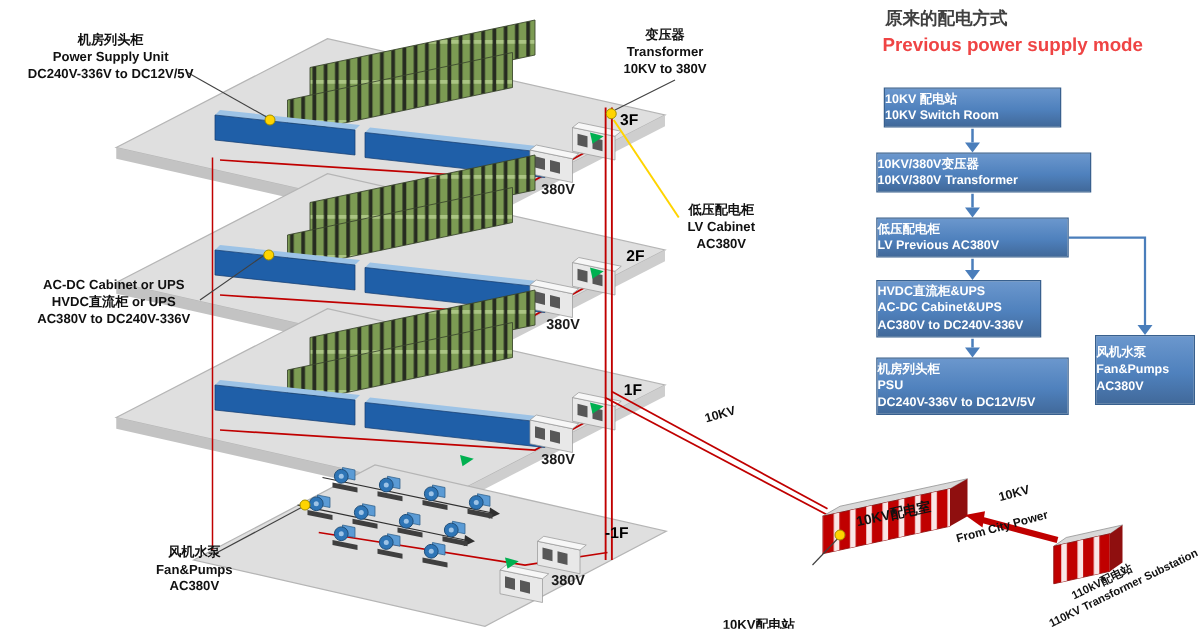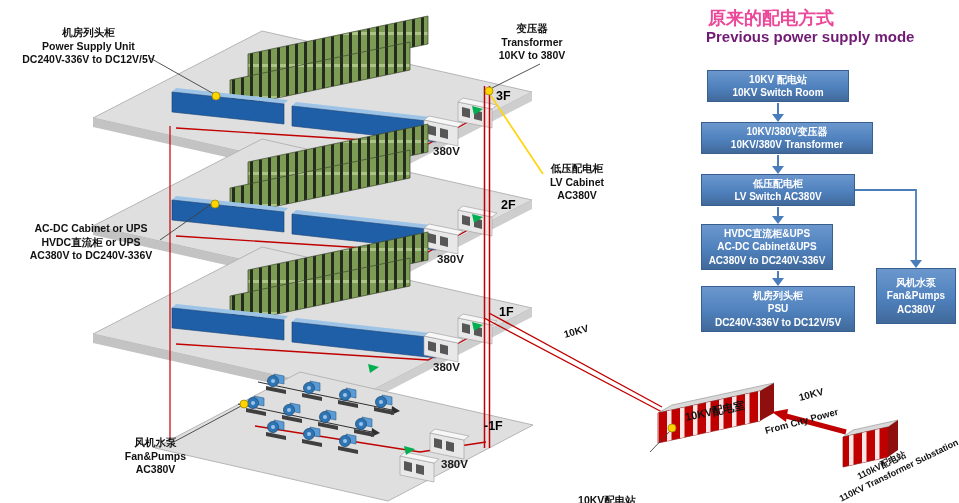--- a/index.html
+++ b/index.html
@@ -7,38 +7,38 @@
   body {
     font-family: "Liberation Sans", "DejaVu Sans", sans-serif;
     background: #ffffff;
   }
   .stage { position: relative; width: 959px; height: 503px; overflow: hidden; background:#fff; }
   .scene { position: absolute; inset: 0; z-index: 1; }
 
   
   .title-cn {
     position: absolute; left: 708px; top: 6px; z-index: 4;
-    font-size: 18px; font-weight: bold; color: #ec4899;
+    font-size: 14px; font-weight: bold; color: #404040;
   }
   .title-en {
     position: absolute; left: 706px; top: 28px; z-index: 4;
-    font-size: 15px; font-weight: bold; color: #701a75;
+    font-size: 15px; font-weight: bold; color: #ef4444;
   }
 
   
   .callout {
     position: absolute; z-index: 3; text-align: center;
     font-size: 10.5px; font-weight: bold; color: #111; line-height: 1.3;
     pointer-events: none; white-space: nowrap;
   }
 
   
   .fbox {
     position: absolute; z-index: 3;
-    display: flex; flex-direction: column; align-items: center; justify-content: center;
+    display: flex; flex-direction: column; align-items: flex-start; justify-content: center;
     background: linear-gradient(180deg, #6b97cd 0%, #4f81bd 55%, #41699a 100%);
     border: 1px solid #38608e; color: #fff;
     font-size: 10px; font-weight: bold; line-height: 1.35; text-align: center;
     white-space: nowrap;
   }
 
   
   svg text { font-family: "Liberation Sans", "DejaVu Sans", sans-serif; }
   .t-floor { font-size: 12.5px; font-weight: bold; fill: #000; }
   .t-volt  { font-size: 11.5px; font-weight: bold; fill: #1a1a1a; }
@@ -253,21 +253,21 @@
     <div class="fbox" style="left:707px; top:70px; width:142px; height:32px;">
       <div>10KV 配电站</div>
       <div>10KV Switch Room</div>
     </div>
     <div class="fbox" style="left:701px; top:122px; width:172px; height:32px;">
       <div>10KV/380V变压器</div>
       <div>10KV/380V Transformer</div>
     </div>
     <div class="fbox" style="left:701px; top:174px; width:154px; height:32px;">
       <div>低压配电柜</div>
-      <div>LV Switch AC380V</div>
+      <div>LV Previous AC380V</div>
     </div>
     <div class="fbox" style="left:701px; top:224px; width:132px; height:46px;">
       <div>HVDC直流柜&amp;UPS</div>
       <div>AC-DC Cabinet&amp;UPS</div>
       <div>AC380V to DC240V-336V</div>
     </div>
     <div class="fbox" style="left:701px; top:286px; width:154px; height:46px;">
       <div>机房列头柜</div>
       <div>PSU</div>
       <div>DC240V-336V to DC12V/5V</div>

